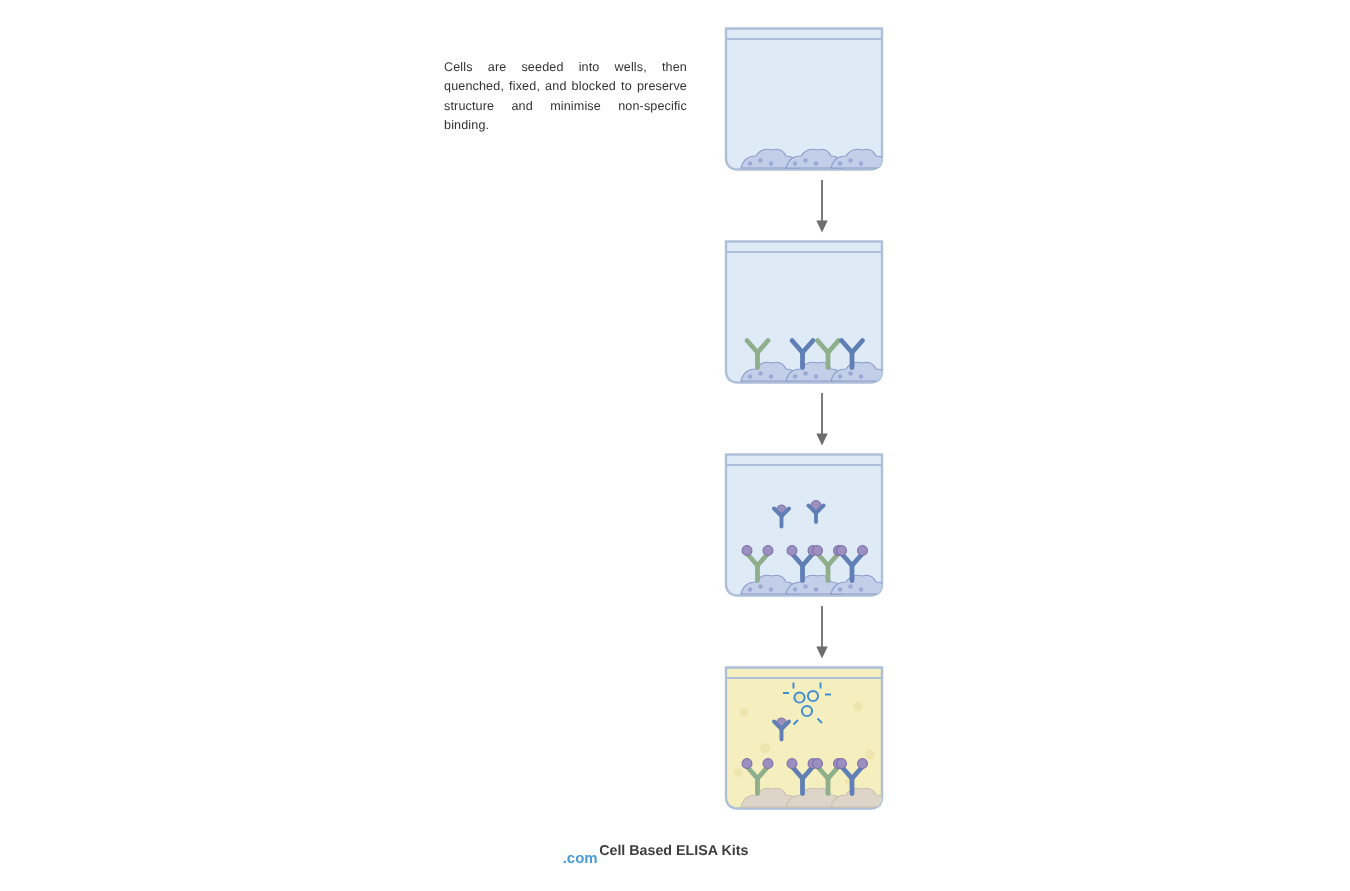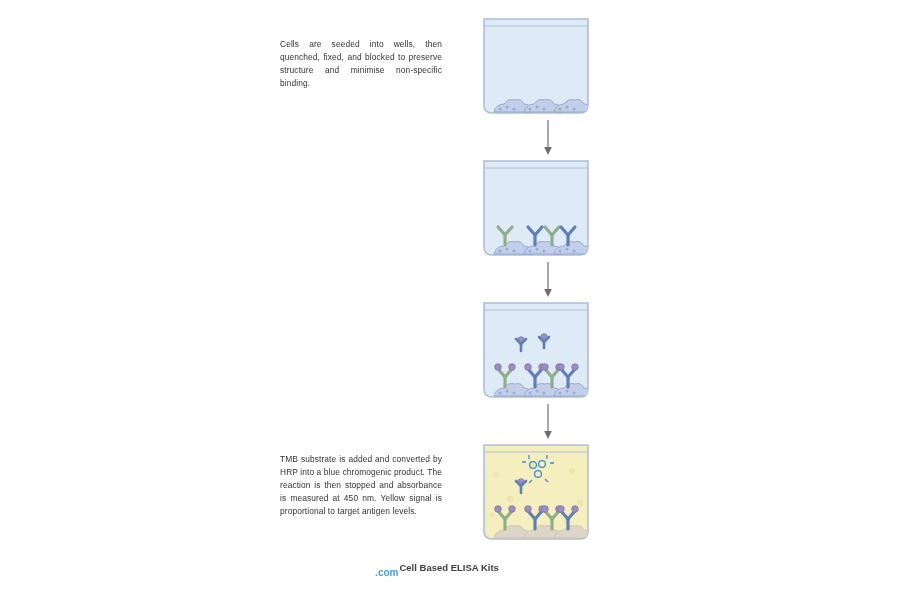--- a/index.html
+++ b/index.html
@@ -16,21 +16,21 @@
     overflow: hidden;
   }
   .diagram {
     position: absolute;
     left: 0; top: 0;
     width: 900px;
     height: 594px;
   }
   .step {
     position: absolute;
-    left: 280px;
+    left: 296px;
     width: 300px;
     display: flex;
     align-items: center;
   }
   .step-text {
     width: 162px;
     font-size: 8.4px;
     line-height: 1.55;
     text-align: justify;
     color: #333333;
@@ -263,23 +263,20 @@
     </svg>
   </div>
 
   <div class="arrow" style="top:404px;">
     <svg width="14" height="36" viewBox="0 0 14 36" xmlns="http://www.w3.org/2000/svg">
       <line x1="7" y1="0" x2="7" y2="28" stroke="#6d6d6d" stroke-width="1.2"></line>
       <path d="M7 35 L3.2 27 L10.8 27 Z" fill="#6d6d6d"></path>
     </svg>
   </div>
 
-  <div class="step" style="top:453px;">
-    <div class="step-text">TMB substrate is added and converted by HRP into a blue chromogenic product. The reaction is then stopped and absorbance is measured at 450 nm. Yellow signal is proportional to target antigen levels.</div>
-  </div>
   <div class="well-wrap" style="left:480px; top:441px;">
     <svg width="112" height="102" viewBox="0 0 112 102" xmlns="http://www.w3.org/2000/svg">
       <defs>
         <clipPath id="clip4">
             <path d="M4 4 H108 V90 Q108 98 100 98 H12 Q4 98 4 90 Z"></path>
           </clipPath>
       </defs>
       <path d="M4 4 H108 V90 Q108 98 100 98 H12 Q4 98 4 90 Z" fill="#f5efc0" stroke="#aebfd8" stroke-width="1.6"></path>
       <line x1="4" y1="11" x2="108" y2="11" stroke="#aebfd8" stroke-width="1.2"></line>
       <g clip-path="url(#clip4)">

